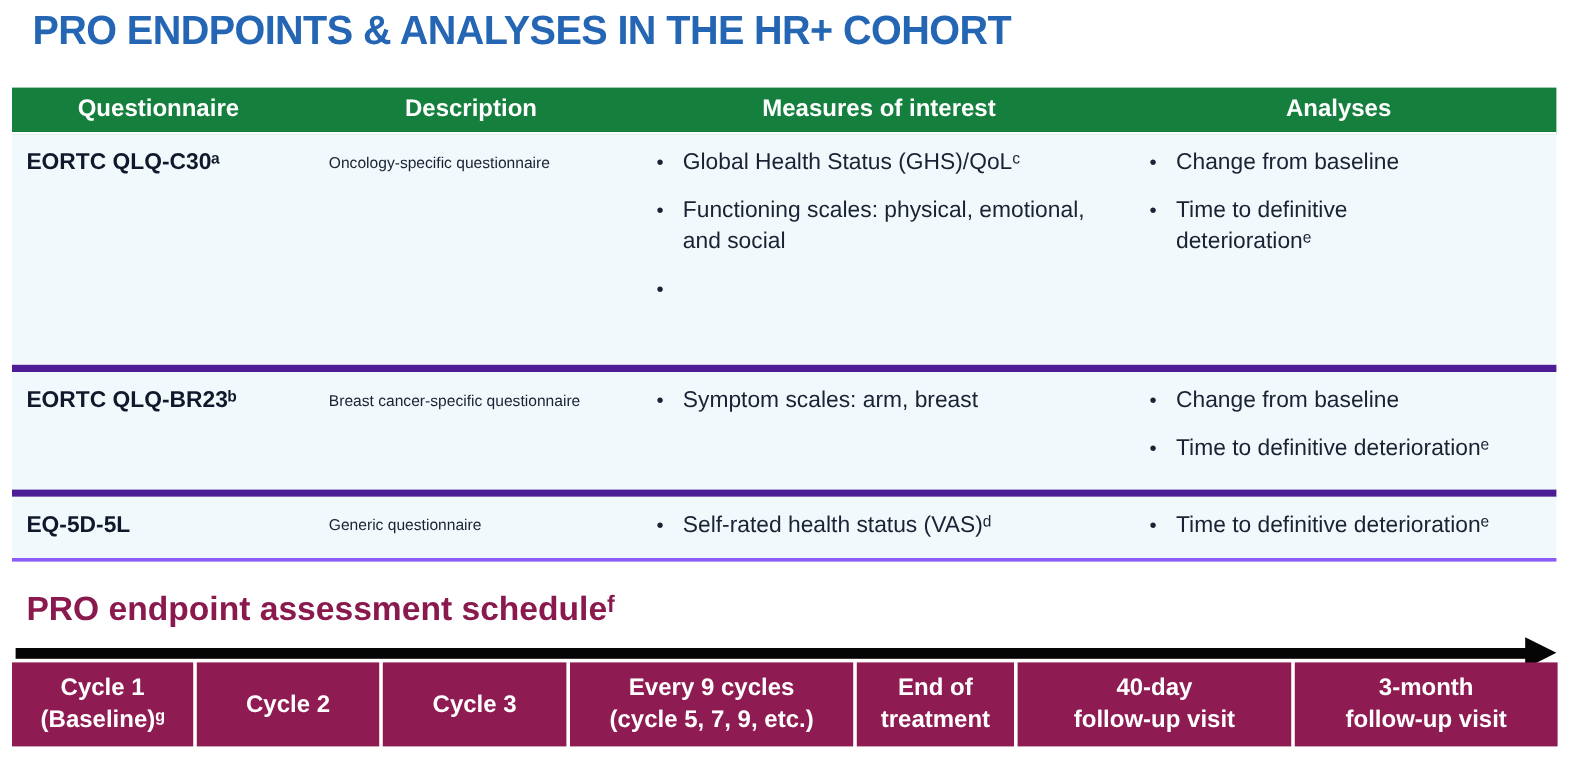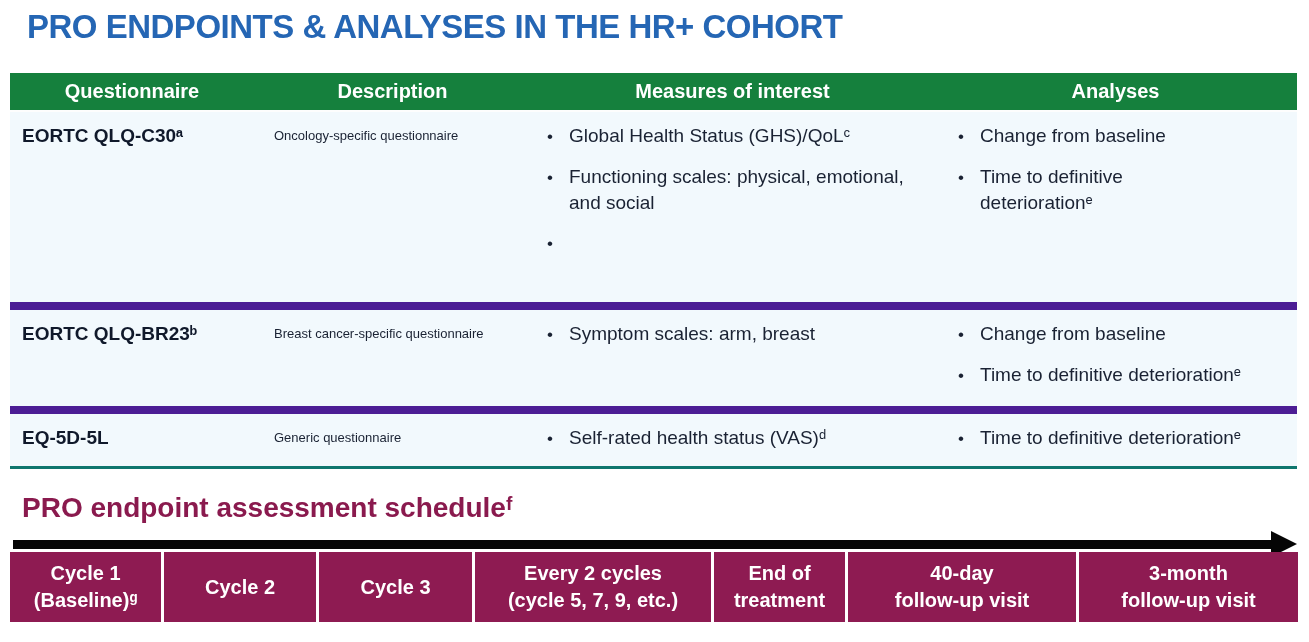--- a/index.html
+++ b/index.html
@@ -27,24 +27,24 @@
   }
   .thead {
     background: #15803d; height: 39px;
     border-bottom: 2px solid #fdfdfd;
   }
   .th {
     color: #ffffff; font-size: 20px; font-weight: bold;
     display: flex; align-items: center; justify-content: center;
     text-align: center;
   }
-  .trow { background: #f2f9fd; border-bottom: 8px solid #4c1d95; }
+  .trow { background: #f2f9fd; border-bottom: 6px solid #4c1d95; }
   .trow.row-1 { min-height: 198px; }
   .trow.row-2 { min-height: 104px; }
-  .trow.row-3 { min-height: 54px; border-bottom: 3px solid #0f766e; }
+  .trow.row-3 { min-height: 54px; border-bottom: 3px solid #8b5cf6; }
 
   .cell { padding-top: 11px; }
   .q-cell { padding-left: 12px; font-size: 19px; font-weight: bold; color: #10192b; line-height: 26px; }
   .d-cell { padding-left: 20px; font-size: 13px; line-height: 26px; }
   .d-cell .wrapbox { max-width: 218px; }
   .list-cell { font-size: 19px; line-height: 26px; }
   .m-cell { padding-left: 16px; }
   .a-cell { padding-left: 24px; }
   .bullet-item { display: flex; margin-bottom: 14px; }
   .bullet {
@@ -187,21 +187,21 @@
       <span>Cycle 1</span>
       <span>(Baseline)ᵍ</span>
     </div>
     <div class="stage">
       <span>Cycle 2</span>
     </div>
     <div class="stage">
       <span>Cycle 3</span>
     </div>
     <div class="stage">
-      <span>Every 2 cycles</span>
+      <span>Every 9 cycles</span>
       <span>(cycle 5, 7, 9, etc.)</span>
     </div>
     <div class="stage">
       <span>End of</span>
       <span>treatment</span>
     </div>
     <div class="stage">
       <span>40-day</span>
       <span>follow-up visit</span>
     </div>

